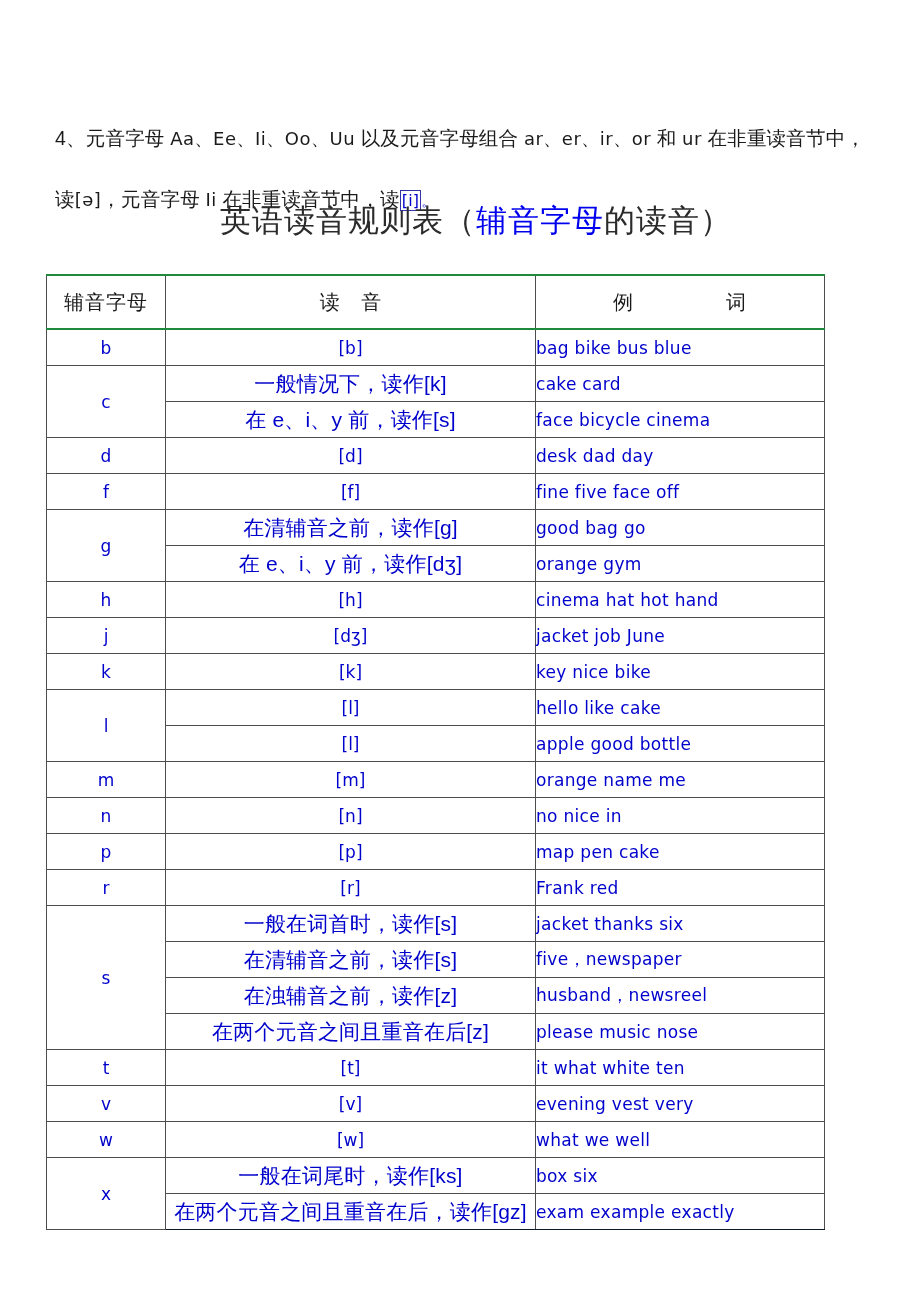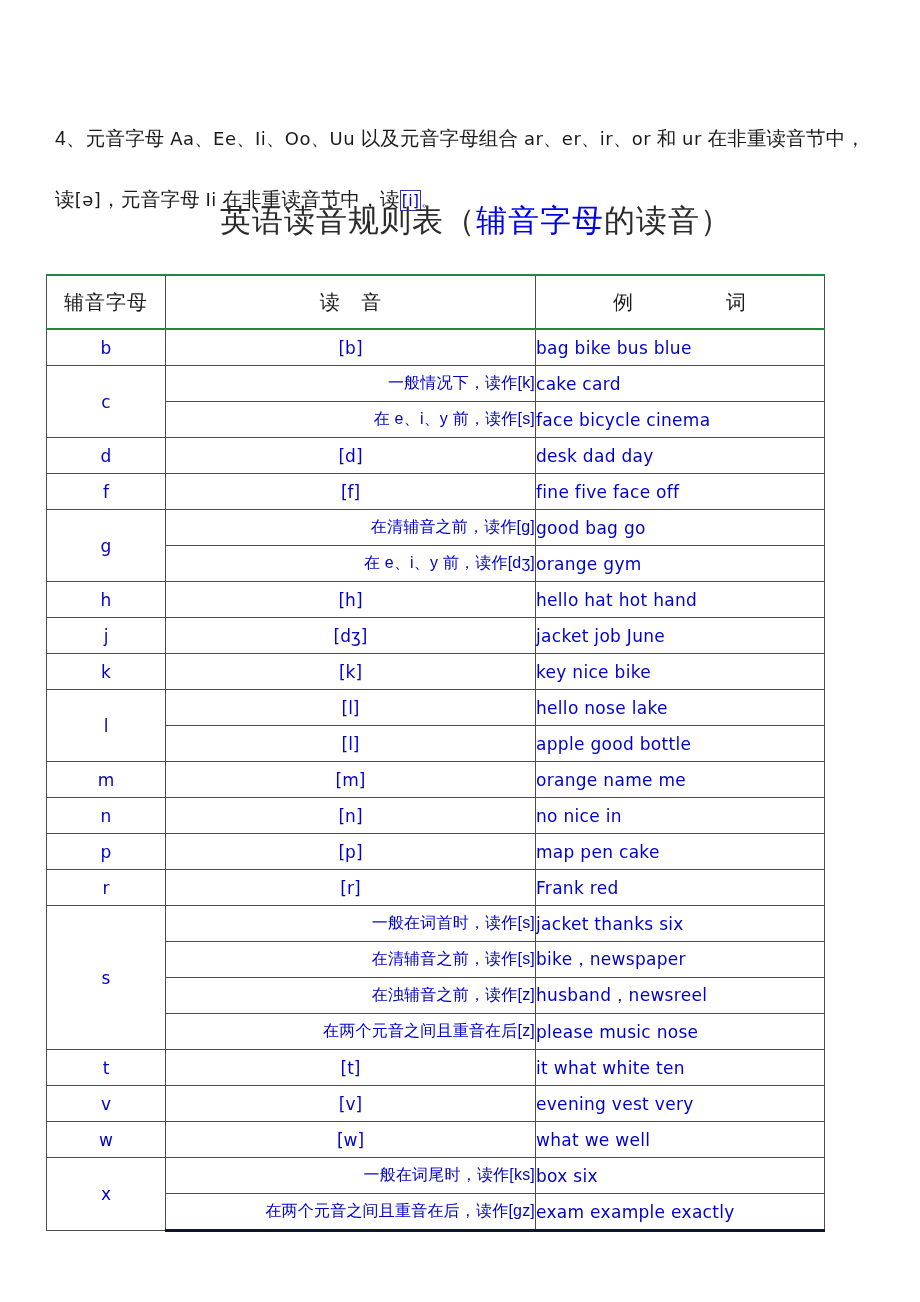--- a/index.html
+++ b/index.html
@@ -111,39 +111,39 @@
     font-family: "DejaVu Sans", sans-serif;
   }
   .ipa-cell {
     text-align: center;
     color: #0000CC;
     font-size: 17px;
     font-family: "DejaVu Sans", sans-serif;
     height: 35px;
   }
   .rule-cell {
-    text-align: right;
-    color: #0000CC;
-    font-size: 16px;
+    text-align: center;
+    color: #0000CC;
+    font-size: 21px;
     padding-left: 9px;
     height: 35px;
     font-family: "Liberation Sans", "DejaVu Sans", sans-serif;
     letter-spacing: 0.2px;
   }
   .word-cell {
     text-align: left;
     color: #0000CC;
     font-size: 17px;
     padding-left: 9px;
     height: 35px;
     font-family: "DejaVu Sans", sans-serif;
     letter-spacing: 0.3px;
     white-space: nowrap;
   }
-  .rules-table tbody tr:last-child td { border-bottom: 3px solid #0f172a; }
+  .rules-table tbody tr:last-child td { border-bottom: 1px solid #0f172a; }
 </style>
 </head>
 <body>
 
 <div class="page">
 
   <p class="intro"><span>4、元音字母 </span><span class="latin">Aa、Ee、Ii、Oo、Uu</span><span> 以及元音字母组合 </span><span class="latin">ar、er、ir、or</span><span> 和 </span><span class="latin">ur</span><span> 在非重读音节中，读</span><span class="latin">[ə]</span><span>，元音字母 </span><span class="latin">Ii</span><span> 在非重读音节中，读</span><span class="ipa-hl">[i]</span><span class="tail-dot">。</span></p>
 
   <h1 class="doc-title"><span>英语读音规则表（</span><span class="hl">辅音字母</span><span>的读音）</span></h1>
 
@@ -190,36 +190,36 @@
           <td class="rule-cell">在清辅音之前，读作[g]</td>
           <td class="word-cell">good  bag  go</td>
         </tr>
         <tr>
           <td class="rule-cell">在 e、i、y 前，读作[dʒ]</td>
           <td class="word-cell">orange  gym</td>
         </tr>
         <tr>
           <td class="letter-cell" rowspan="1">h</td>
           <td class="ipa-cell">[h]</td>
-          <td class="word-cell">hello  hat  hot  hand</td>
+          <td class="word-cell">cinema  hat  hot  hand</td>
         </tr>
         <tr>
           <td class="letter-cell" rowspan="1">j</td>
           <td class="ipa-cell">[dʒ]</td>
           <td class="word-cell">jacket  job  June</td>
         </tr>
         <tr>
           <td class="letter-cell" rowspan="1">k</td>
           <td class="ipa-cell">[k]</td>
           <td class="word-cell">key  nice  bike</td>
         </tr>
         <tr>
           <td class="letter-cell" rowspan="2">l</td>
           <td class="ipa-cell">[l]</td>
-          <td class="word-cell">hello  nose  lake</td>
+          <td class="word-cell">hello  like  cake</td>
         </tr>
         <tr>
           <td class="ipa-cell">[l]</td>
           <td class="word-cell">apple  good  bottle</td>
         </tr>
         <tr>
           <td class="letter-cell" rowspan="1">m</td>
           <td class="ipa-cell">[m]</td>
           <td class="word-cell">orange  name  me</td>
         </tr>
@@ -238,21 +238,21 @@
           <td class="ipa-cell">[r]</td>
           <td class="word-cell">Frank  red</td>
         </tr>
         <tr>
           <td class="letter-cell" rowspan="4">s</td>
           <td class="rule-cell">一般在词首时，读作[s]</td>
           <td class="word-cell">jacket  thanks  six</td>
         </tr>
         <tr>
           <td class="rule-cell">在清辅音之前，读作[s]</td>
-          <td class="word-cell">bike，newspaper</td>
+          <td class="word-cell">five，newspaper</td>
         </tr>
         <tr>
           <td class="rule-cell">在浊辅音之前，读作[z]</td>
           <td class="word-cell">husband，newsreel</td>
         </tr>
         <tr>
           <td class="rule-cell">在两个元音之间且重音在后[z]</td>
           <td class="word-cell">please  music  nose</td>
         </tr>
         <tr>

